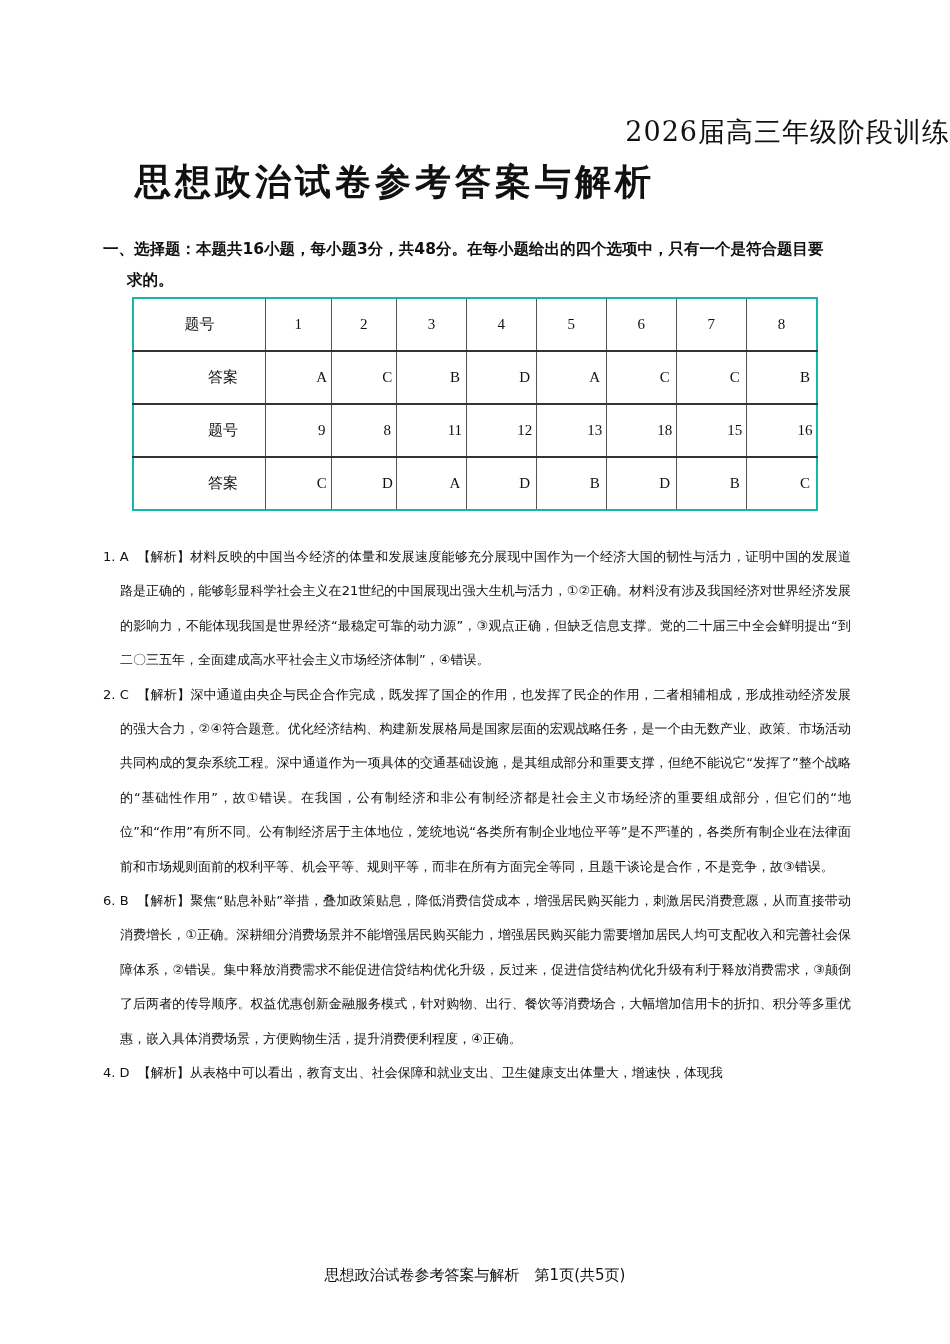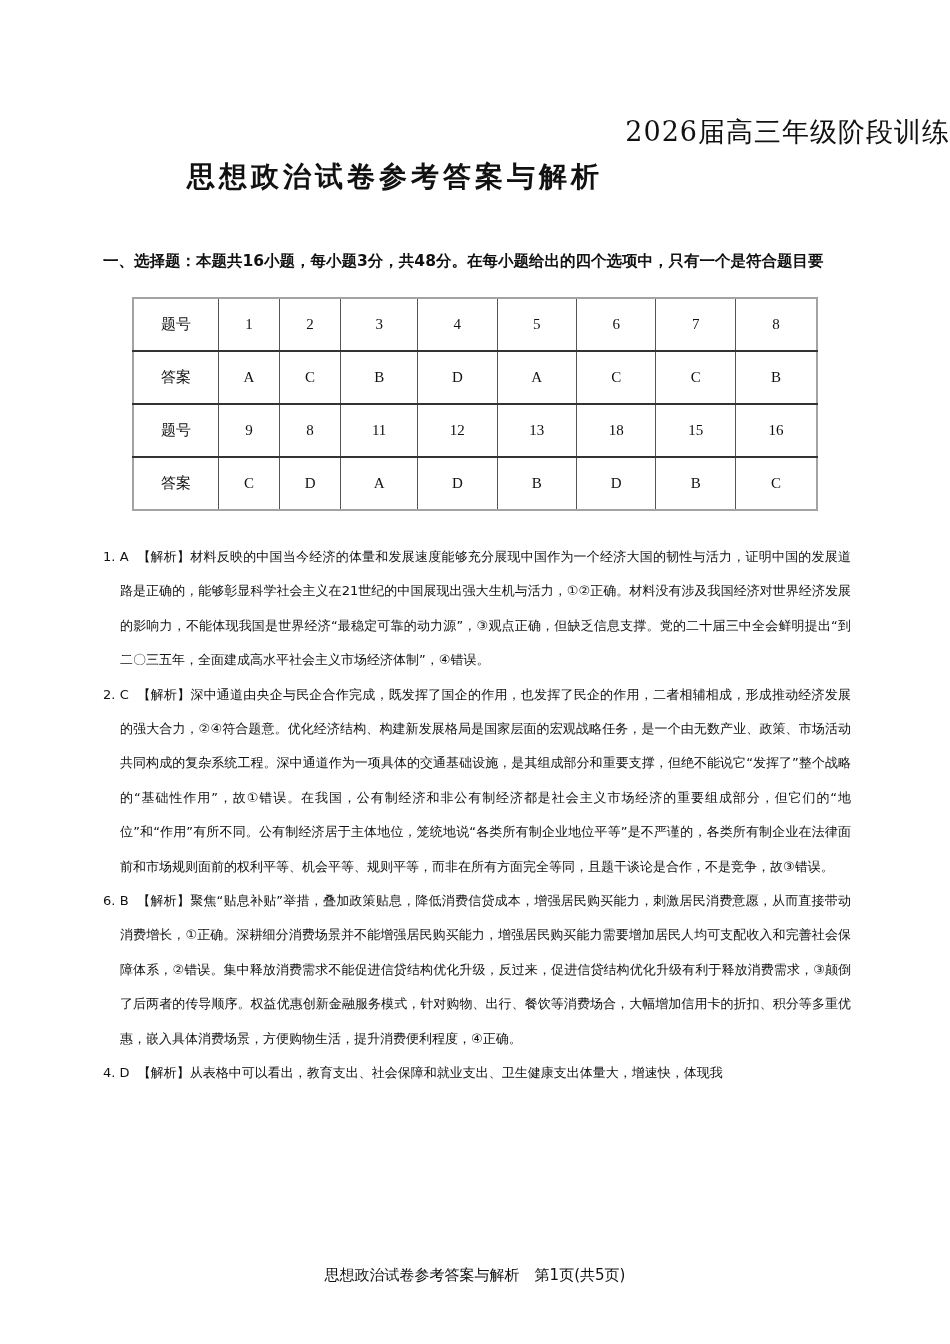--- a/index.html
+++ b/index.html
@@ -8,42 +8,41 @@
     font-family: "DejaVu Serif", "Liberation Serif", serif;
     color: #111;
   }
   .title1 {
     position: absolute; left: 0; width: 950px; top: 114px;
     text-align: right; font-size: 27px; letter-spacing: 1px;
     font-family: "DejaVu Serif", "Liberation Serif", serif;
   }
   .title2 {
     position: absolute; left: 0; width: 790px; top: 158px;
-    text-align: center; font-size: 28px; font-weight: bold; letter-spacing: 4px;
+    text-align: center; font-size: 36px; font-weight: bold; letter-spacing: 4px;
     font-family: "DejaVu Sans", "Liberation Sans", sans-serif;
   }
   .section-head {
     position: absolute; left: 103px; top: 234px; width: 760px;
     font-size: 15.5px; font-weight: bold; line-height: 31px;
     font-family: "DejaVu Sans", "Liberation Sans", sans-serif;
-    margin-top: 12px;
   }
   .section-head .cont { padding-left: 24px; display: block; }
   table.answers {
     position: absolute; left: 132px; top: 297px;
     width: 686px; height: 200px;
-    border-collapse: collapse; border: 2px solid #a3a3a3;
+    border-collapse: collapse; border: 2px solid #14b8a6;
   }
   table.answers td {
     border: 1px solid #555; text-align: center; vertical-align: middle;
     font-size: 15px; height: 49px;
     font-family: "Liberation Serif", "DejaVu Serif", serif;
   }
   table.answers td.label { width: 82px; font-family: "DejaVu Sans", "Liberation Sans", sans-serif; font-size: 15px; }
-  table.answers tr.rowline td { border-top: 2px solid #333; }
+  table.answers tr.rowline td { border-top: 2px solid #333; padding-left: 48px; }
   .items {
     position: absolute; left: 103px; top: 540px; width: 748px;
     font-size: 13px; line-height: 34.4px;
     font-family: "DejaVu Sans", "Liberation Sans", sans-serif;
     text-align: justify; text-align-last: left;
   }
   .item { position: relative; padding-left: 17px; }
   .item p { margin: 0; }
   .footer {
     position: absolute; left: 0; width: 950px; top: 1266px;
@@ -52,20 +51,21 @@
   }
 </style>
 </head>
 <body>
 
 <div class="title1">2026届高三年级阶段训练</div>
 <div class="title2">思想政治试卷参考答案与解析</div>
 
 <div class="section-head">
   <span>一、选择题：本题共16小题，每小题3分，共48分。在每小题给出的四个选项中，只有一个是符合题目要</span>
+  <span class="cont">求的。</span>
 </div>
 
 <table class="answers">
   <tbody>
       <tr>
     <td class="label">题号</td>
     <td>1</td>
     <td>2</td>
     <td>3</td>
     <td>4</td>

